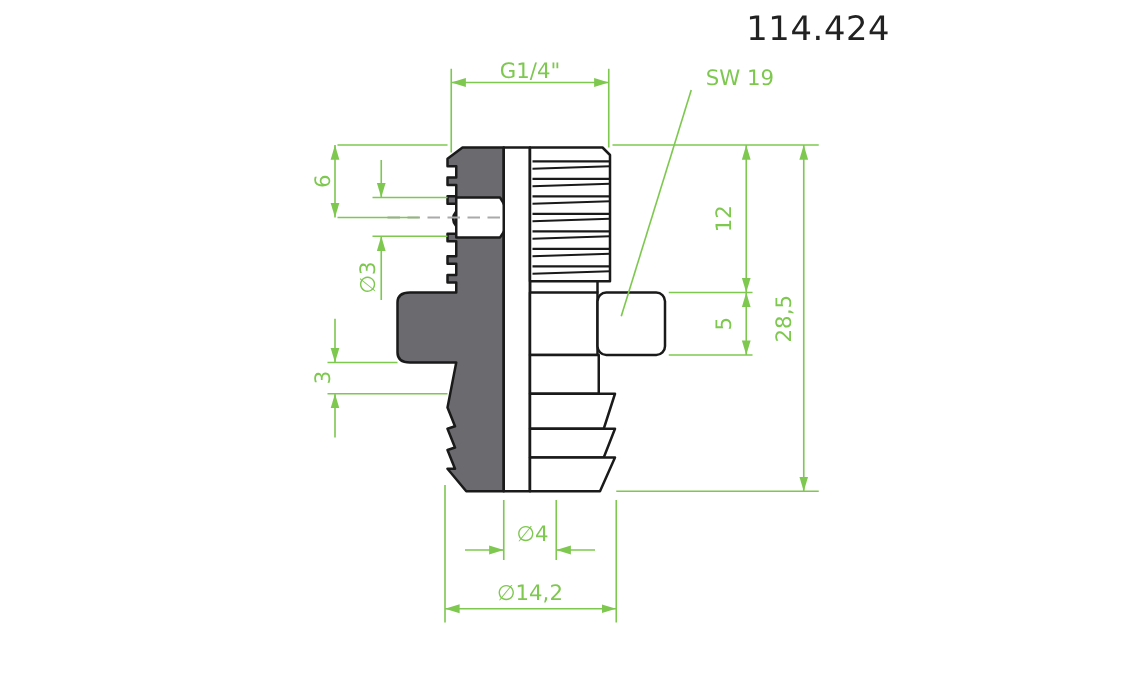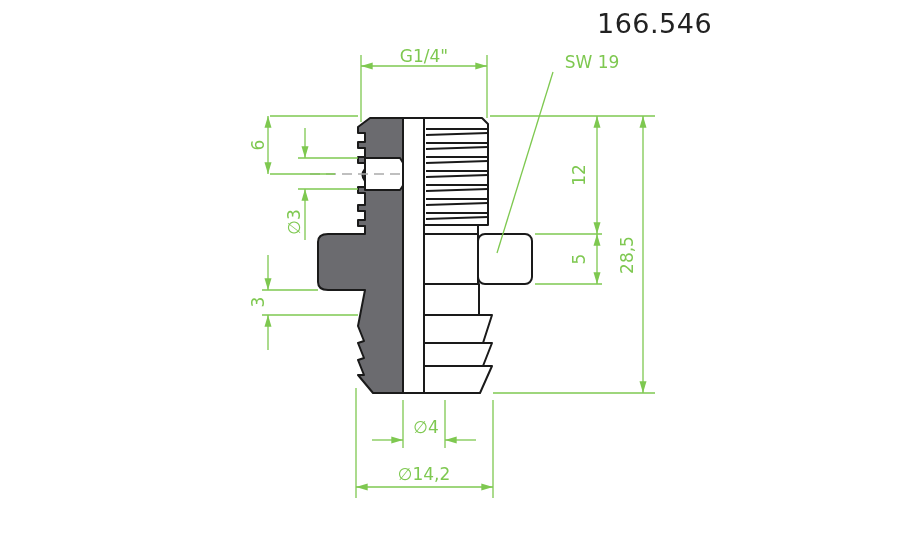--- a/index.html
+++ b/index.html
@@ -4,21 +4,21 @@
 <style>
   html, body { margin: 0; padding: 0; background: #ffffff; }
   body { width: 900px; height: 540px; position: relative; overflow: hidden; font-family: "DejaVu Sans", sans-serif; }
   #title { position: absolute; left: 597px; top: 8px; font-size: 27px; color: #222222; letter-spacing: 0.5px; }
   svg { position: absolute; left: 0; top: 0; }
   .dim-text { font-family: "DejaVu Sans", sans-serif; font-size: 17px; fill: #7ec850; }
 </style>
 </head>
 <body>
 
-<div id="title">166.546</div>
+<div id="title">114.424</div>
 
 <svg width="900" height="540" viewBox="0 0 900 540">
   <defs>
     <marker id="arr" viewBox="0 0 10 10" refX="10" refY="5" markerWidth="9" markerHeight="9" orient="auto-start-reverse">
       <path d="M0,2 L10,5 L0,8 z" fill="#7ec850"></path>
     </marker>
   </defs>
 
   <g stroke="#1a1a1a" stroke-width="2" stroke-linejoin="round">
 

